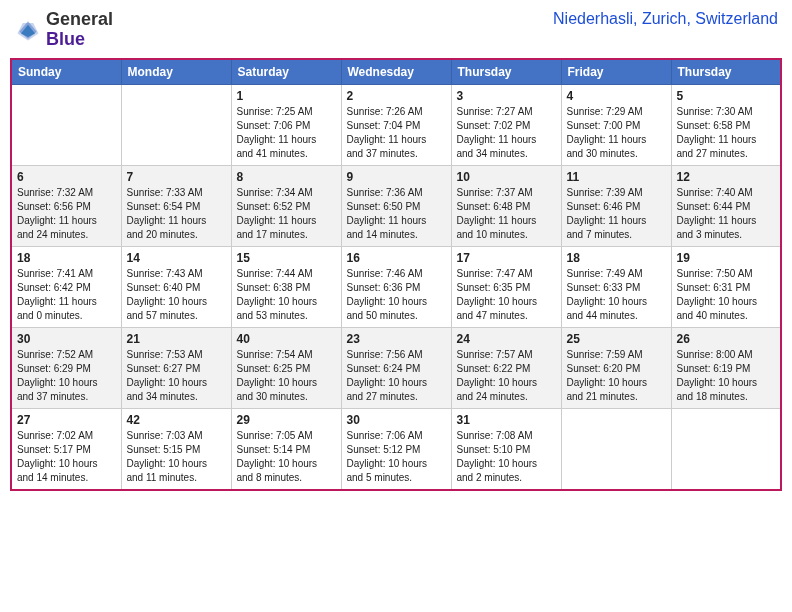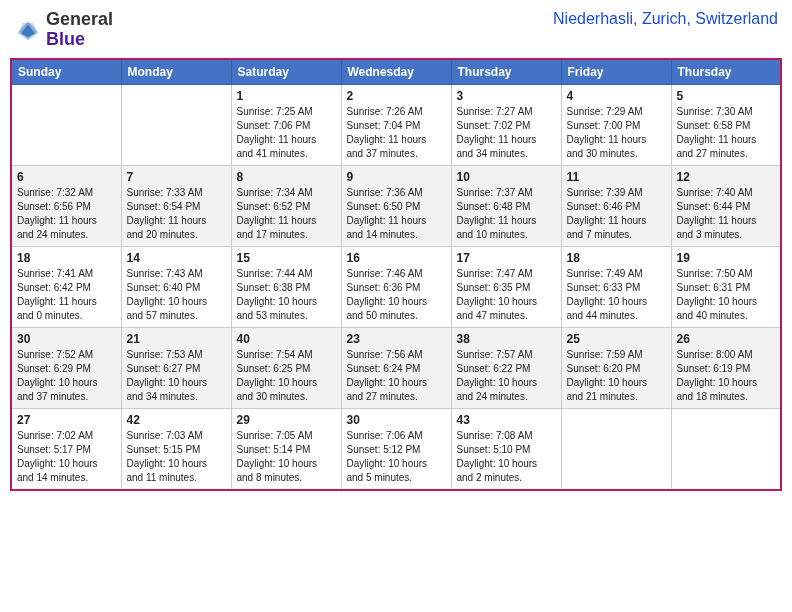--- a/index.html
+++ b/index.html
@@ -219,21 +219,21 @@
         </td>
         <td>
           <span class="day-number">40</span>
           <div class="day-info">Sunrise: 7:54 AM<br>Sunset: 6:25 PM<br>Daylight: 10 hours and 30 minutes.</div>
         </td>
         <td>
           <span class="day-number">23</span>
           <div class="day-info">Sunrise: 7:56 AM<br>Sunset: 6:24 PM<br>Daylight: 10 hours and 27 minutes.</div>
         </td>
         <td>
-          <span class="day-number">38</span>
+          <span class="day-number">24</span>
           <div class="day-info">Sunrise: 7:57 AM<br>Sunset: 6:22 PM<br>Daylight: 10 hours and 24 minutes.</div>
         </td>
         <td>
           <span class="day-number">25</span>
           <div class="day-info">Sunrise: 7:59 AM<br>Sunset: 6:20 PM<br>Daylight: 10 hours and 21 minutes.</div>
         </td>
         <td>
           <span class="day-number">26</span>
           <div class="day-info">Sunrise: 8:00 AM<br>Sunset: 6:19 PM<br>Daylight: 10 hours and 18 minutes.</div>
         </td>
@@ -249,20 +249,20 @@
         </td>
         <td>
           <span class="day-number">29</span>
           <div class="day-info">Sunrise: 7:05 AM<br>Sunset: 5:14 PM<br>Daylight: 10 hours and 8 minutes.</div>
         </td>
         <td>
           <span class="day-number">30</span>
           <div class="day-info">Sunrise: 7:06 AM<br>Sunset: 5:12 PM<br>Daylight: 10 hours and 5 minutes.</div>
         </td>
         <td>
-          <span class="day-number">43</span>
+          <span class="day-number">31</span>
           <div class="day-info">Sunrise: 7:08 AM<br>Sunset: 5:10 PM<br>Daylight: 10 hours and 2 minutes.</div>
         </td>
         <td class="empty-cell"></td>
         <td class="empty-cell"></td>
       </tr>
     </tbody>
 </table>
 
 </body></html>

